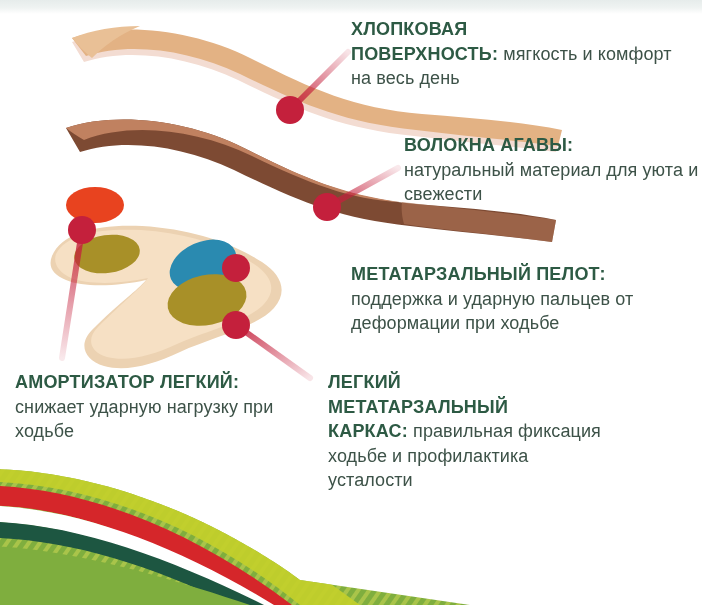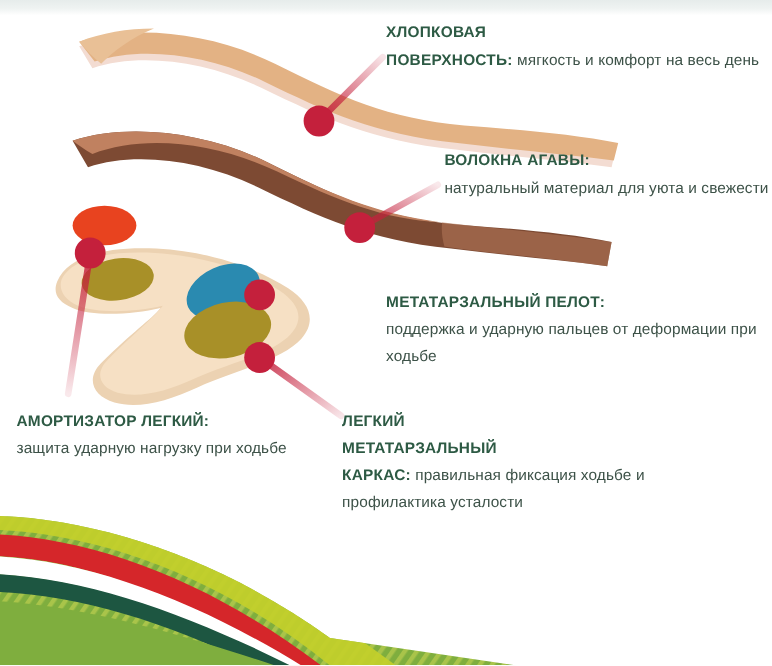--- a/index.html
+++ b/index.html
@@ -27,34 +27,34 @@
   .art {
     position: absolute;
     left: 0; top: 0;
     width: 702px;
     height: 605px;
     pointer-events: none;
   }
   .callout {
     position: absolute;
     color: #3d5248;
-    font-size: 14px;
+    font-size: 18px;
     line-height: 24.5px;
     letter-spacing: 0.1px;
   }
   .callout b {
     color: #2d5a44;
     font-weight: bold;
     letter-spacing: 0.2px;
   }
   .callout .kw { white-space: nowrap; }
   #cs-cotton   { left: 351px; top: 17px;  width: 345px; }
   #cs-agave    { left: 404px; top: 133px; width: 295px; }
   #cs-meta     { left: 351px; top: 262px; width: 345px; }
-  #cs-frame    { left: 311px; top: 370px; width: 290px; }
+  #cs-frame    { left: 328px; top: 370px; width: 290px; }
   #cs-heel     { left: 15px;  top: 370px; width: 290px; }
 </style>
 </head>
 <body>
 
 <div id="infographic">
 
   <div id="topbar"></div>
 
   <svg class="art" viewBox="0 0 702 605">
@@ -172,16 +172,16 @@
 
   <div class="callout" id="cs-frame">
     <b class="kw">ЛЕГКИЙ</b><br>
     <b class="kw">МЕТАТАРЗАЛЬНЫЙ</b><br>
     <b class="kw">КАРКАС:</b>
     <span>правильная фиксация ходьбе и профилактика усталости</span>
   </div>
 
   <div class="callout" id="cs-heel">
     <b class="kw">АМОРТИЗАТОР ЛЕГКИЙ:</b><br>
-    <span>защита ударную нагрузку при ходьбе</span>
+    <span>снижает ударную нагрузку при ходьбе</span>
   </div>
 
 </div>
 
 </body></html>

